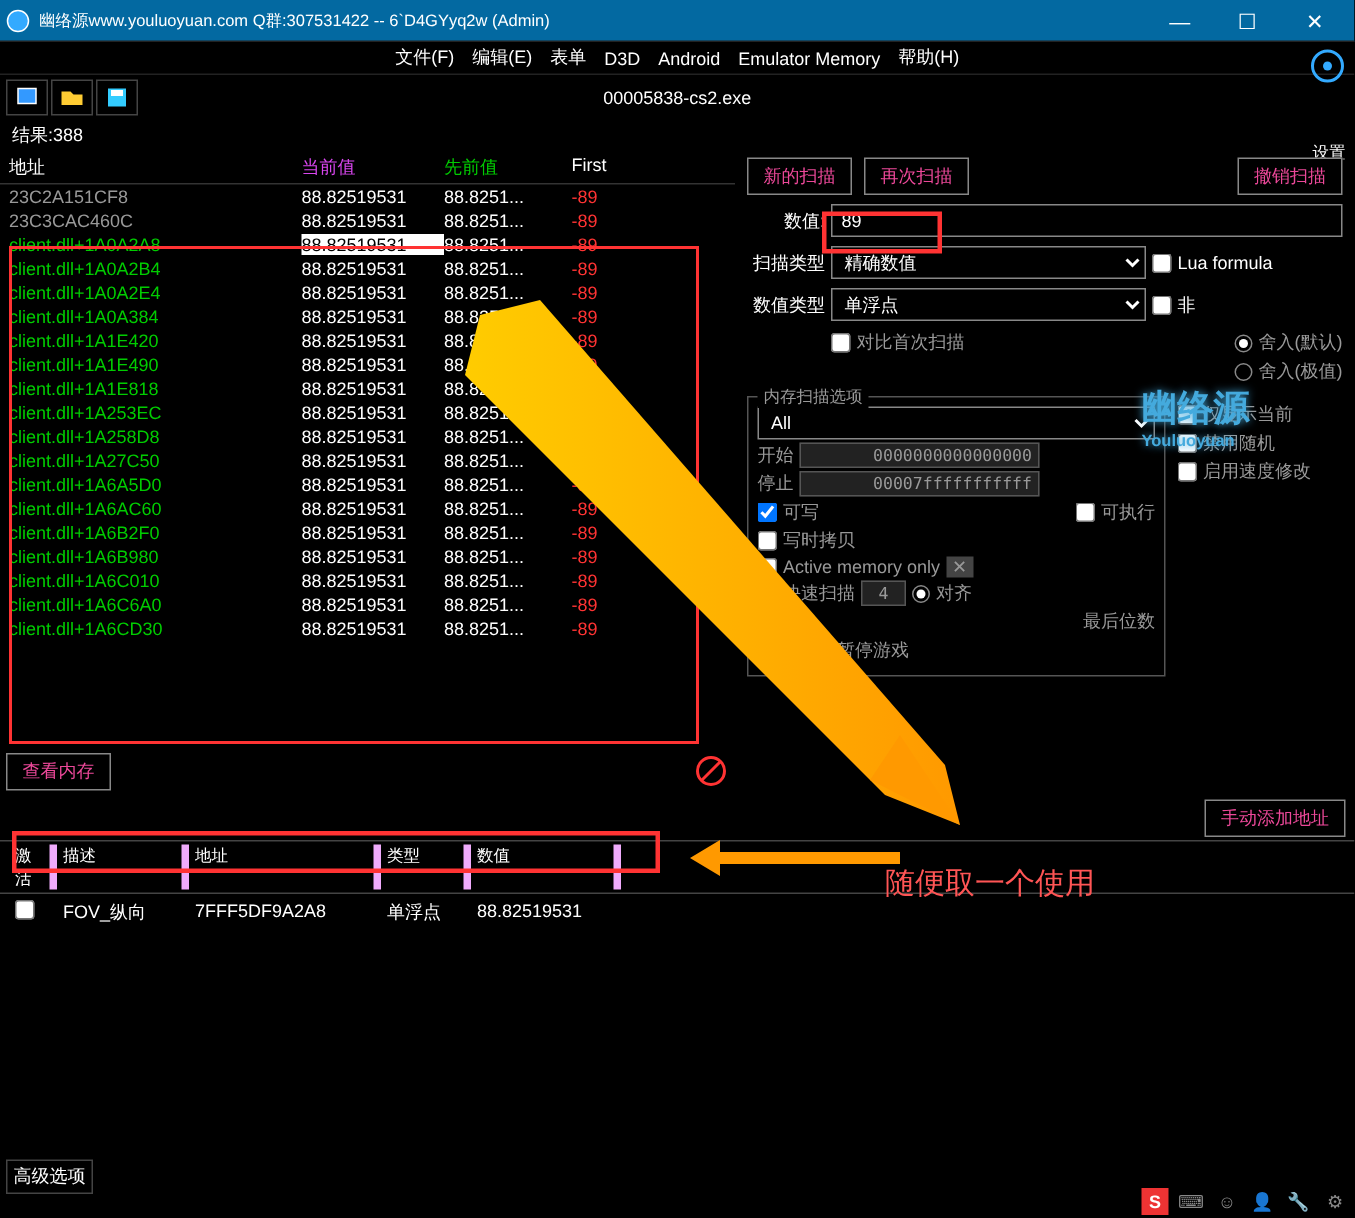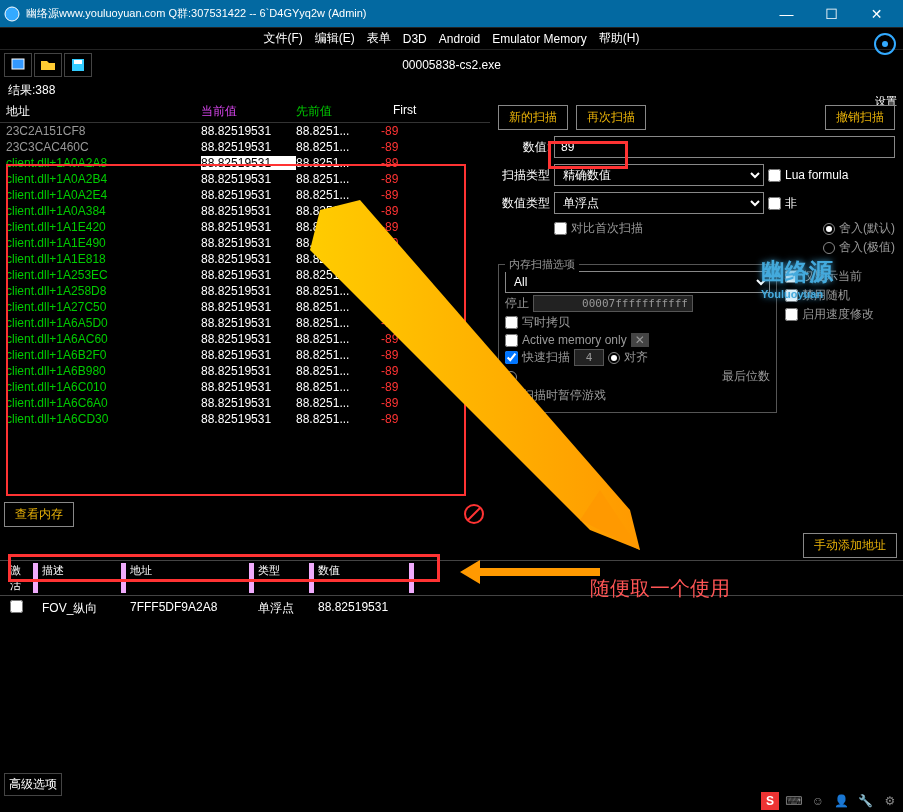--- a/index.html
+++ b/index.html
@@ -17,32 +17,32 @@
 .gear { position:absolute; right:6px; top:32px; width:24px; height:24px; }
 .settings-lbl { position:absolute; right:6px; top:94px; color:#fff; font-size:11px; text-align:center; }
 .results { padding:2px 8px; color:#fff; font-size:12px; }
 .main { display:flex; height:430px; }
 .left { width:490px; display:flex; flex-direction:column; }
 .thead { display:flex; background:#000; border-bottom:1px solid #333; padding:2px 6px; }
 .thead div { font-size:12px; }
 .c-addr { width:195px; color:#fff; }
 .c-cur { width:95px; color:#d946ef; }
 .c-prev { width:85px; color:#0c0; }
-.c-first { width:80px; color:#fff;margin-left:12px; }
+.c-first { width:80px; color:#fff; }
 .tbody { flex:1; overflow:hidden; position:relative; }
 .row { display:flex; padding:1px 6px; font-size:12px; font-family:Consolas,monospace; }
 .row .a { width:195px; }
 .row .b { width:95px; color:#fff; }
 .row .c { width:85px; color:#fff; }
 .row .d { width:80px; color:#f33; }
 .gray { color:#999; }
 .green { color:#0c0; }
 .redbox1 { position:absolute; border:2px solid #f33; left:6px; top:164px; width:460px; height:332px; pointer-events:none; }
 .hilite { background:#fff; color:#000 !important; }
-.btn { background:#000; border:1px solid #888; padding:3px 10px; color:#eab308; font-size:12px; }
+.btn { background:#000; border:1px solid #888; padding:3px 10px; color:#ec4899; font-size:12px; }
 .right { flex:1; padding:4px 8px; position:relative; }
 .scanrow { display:flex; gap:8px; margin-bottom:6px; }
 .valrow { display:flex; align-items:center; gap:4px; margin-bottom:6px; }
 .valrow label { width:52px; text-align:right; color:#fff; font-size:12px; }
 .valinput { background:#000; border:1px solid #888; color:#fff; padding:3px 6px; flex:1; font-size:12px; }
 .redbox2 { position:absolute; border:3px solid #f33; left:58px; top:40px; width:80px; height:28px; pointer-events:none; }
 .sel { background:#000; border:1px solid #888; color:#fff; padding:2px 4px; font-size:12px; }
 .cbrow { display:flex; align-items:center; gap:4px; margin:2px 0; font-size:12px; color:#999; }
 .cb { width:13px; height:13px; }
 .group { border:1px solid #555; padding:6px; margin-top:6px; position:relative; }
@@ -284,22 +284,33 @@
     </div>
     <div class="cbrow" style="justify-content:flex-end">
       <span class="radio"></span>
         <span>舍入(极值)</span>
     </div>
     <div style="display:flex;gap:8px">
       <div class="group" style="flex:1">
         <div class="group-title">内存扫描选项</div>
         <select class="sel" style="width:100%"><option>All</option></select>
         <div class="cbrow">
+            <span>开始</span>
+            <input class="memin" value="0000000000000000" style="">
+          </div>
+        <div class="cbrow">
             <span>停止</span>
             <input class="memin" value="00007fffffffffff" style="">
+          </div>
+        <div class="cbrow">
+            <input type="checkbox" class="cb" checked="" style="">
+            <span>可写</span>
+            <div style="flex:1"></div>
+            <input type="checkbox" class="cb" style="">
+            <span>可执行</span>
           </div>
         <div class="cbrow">
             <input type="checkbox" class="cb" style="">
             <span>写时拷贝</span>
           </div>
         <div class="cbrow">
             <input type="checkbox" class="cb" style="">
             <span>Active memory only</span> 
             <span style="background:#444;padding:0 4px">✕</span>
           </div>

